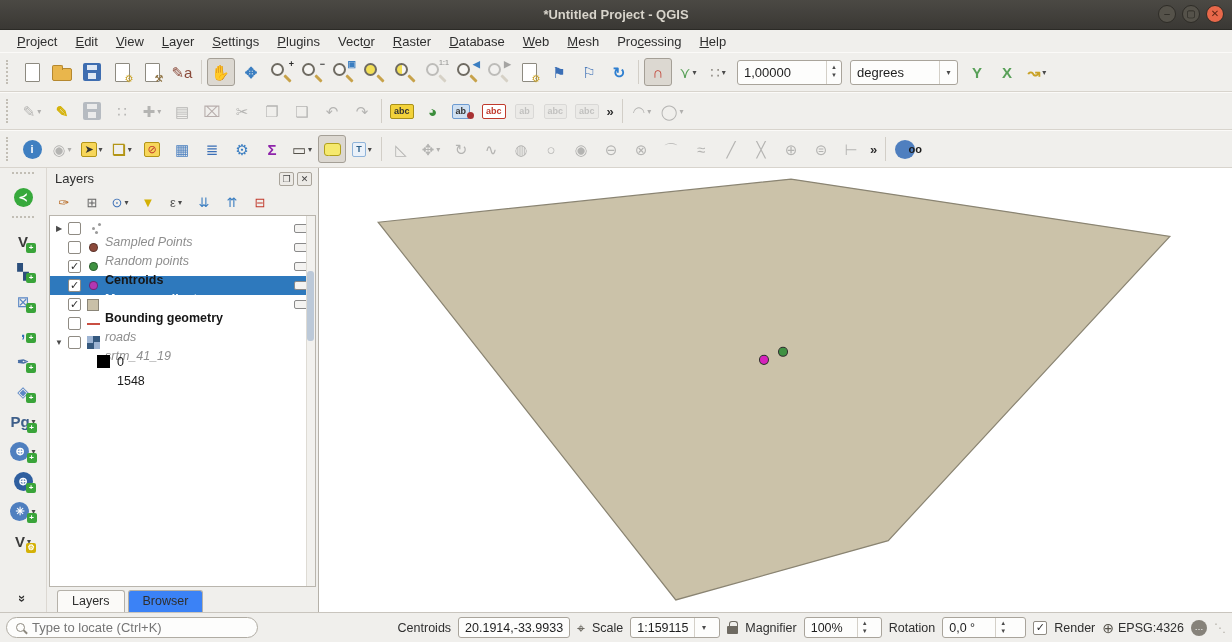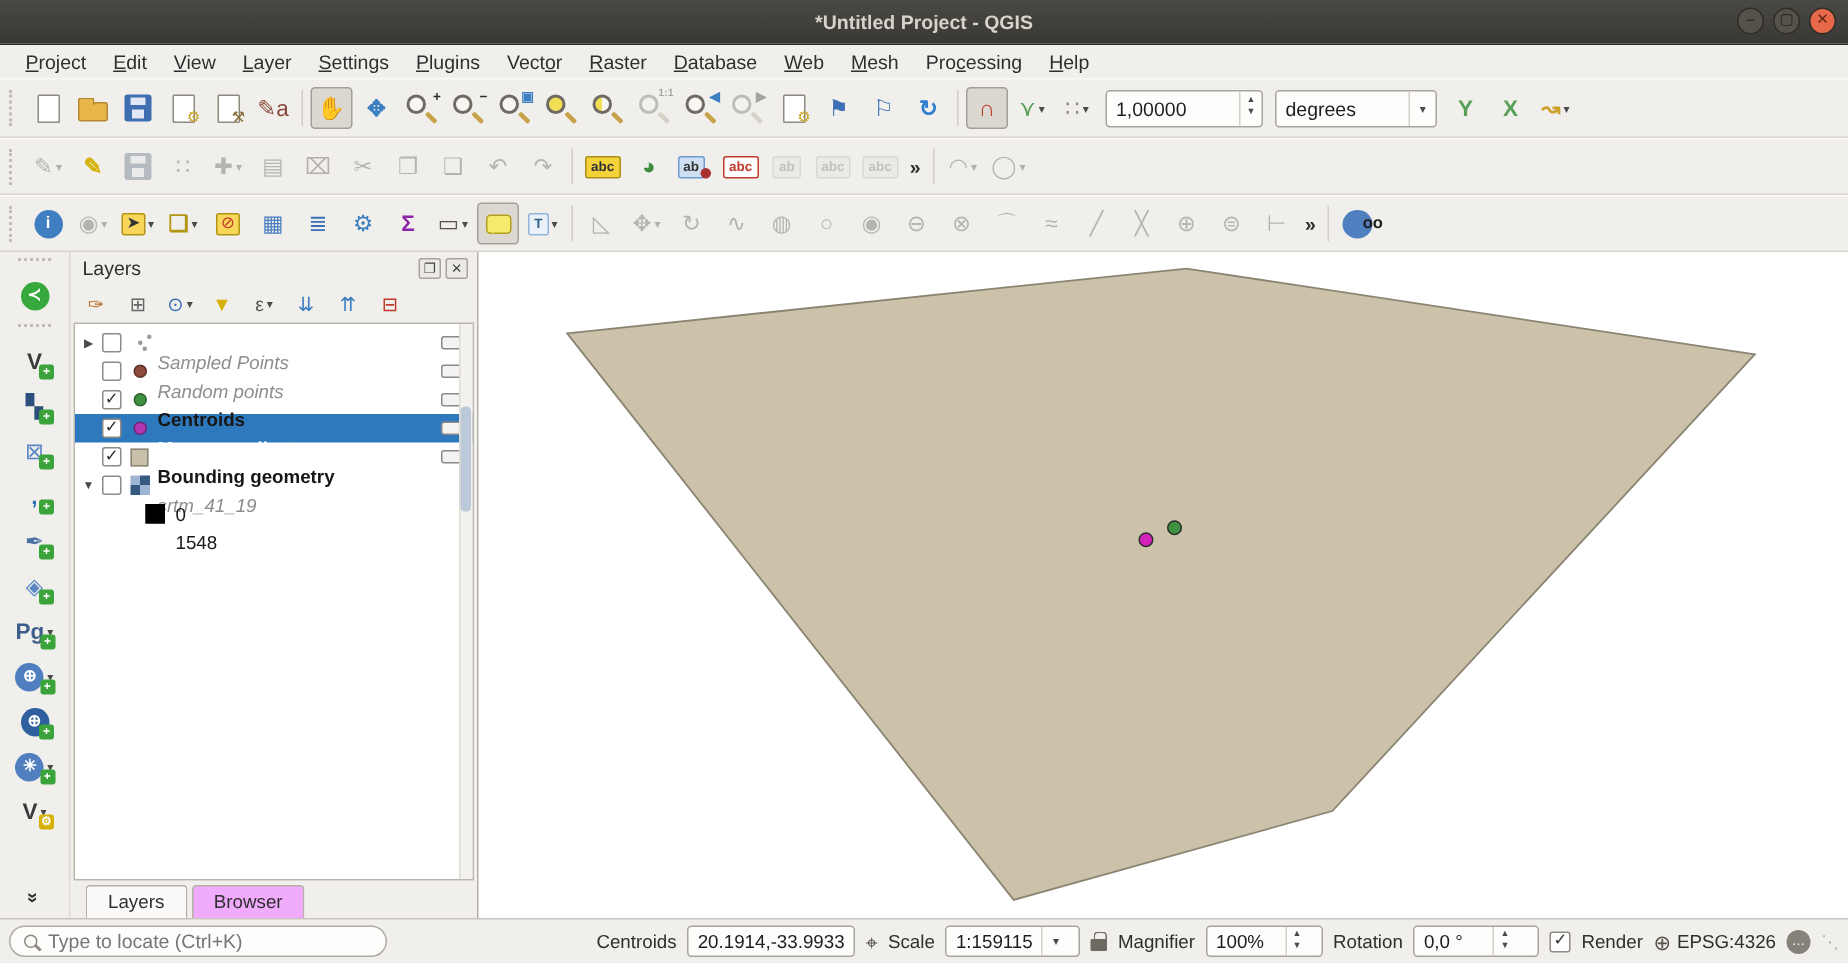--- a/index.html
+++ b/index.html
@@ -76,21 +76,21 @@
 .child{height:19px;display:flex;align-items:center;padding-left:47px;gap:7px;color:#1a1a1a;}
 .sw{width:13px;height:13px;flex:0 0 13px;}
 .sym-dot{width:9px;height:9px;border-radius:50%;}
 .sym-sq{width:12px;height:12px;border:1px solid #8a8578;}
 .sym-line{width:13px;height:2px;}
 .sym-raster{width:13px;height:13px;background:conic-gradient(#35597f 0 25%,#9db4d3 0 50%,#35597f 0 75%,#9db4d3 0);}
 .sym-sampled{width:3px;height:3px;background:#9a9a9a;border-radius:50%;box-shadow:6px -4px 0 #9a9a9a,3px 4px 0 #9a9a9a;}
 .vscroll{position:absolute;right:0;top:0;bottom:0;width:9px;background:#f2f1ee;border-left:1px solid #dedbd4;}
 .vthumb{position:absolute;right:1px;top:55px;width:7px;height:70px;background:#bcc9d8;border-radius:3px;}
 .tabs{height:25px;display:flex;align-items:flex-end;padding-left:10px;gap:3px;background:#f0efec;}
-.tab{font-size:12.5px;padding:3px 14px 4px;border:1px solid #b5b1a9;border-bottom:none;border-radius:3px 3px 0 0;background:#f0abfc;color:#2f2f2f;font-family:inherit;}
+.tab{font-size:12.5px;padding:3px 14px 4px;border:1px solid #b5b1a9;border-bottom:none;border-radius:3px 3px 0 0;background:#3b82f6;color:#2f2f2f;font-family:inherit;}
 .tab.on{background:#fbfaf8;}
 .canvas{flex:1;background:#fff;border-left:1px solid #b5b1a9;position:relative;min-width:0;}
 .canvas svg{position:absolute;inset:0;width:100%;height:100%;}
 
 .statusbar{height:30px;display:flex;align-items:center;padding:0 6px;gap:7px;font-size:12.5px;color:#2f2f2f;background:#f0efec;border-top:1px solid #c9c5be;flex:0 0 30px;}
 .locate{width:252px;height:21px;border:1px solid #b0aca3;border-radius:11px;background:#fdfdfc;display:flex;align-items:center;padding:0 9px;gap:7px;flex:0 0 252px;}
 .locate input{border:none;outline:none;background:none;font-size:13px;color:#6f6b62;width:100%;font-family:inherit;}
 .slens{width:9px;height:9px;border:1.5px solid #8d897f;border-radius:50%;position:relative;flex:0 0 9px;}
 .slens::after{content:"";position:absolute;width:5px;height:1.5px;background:#8d897f;transform:rotate(45deg);right:-4px;bottom:-1px;}
 .sinput{height:21px;background:#fdfdfc;border:1px solid #a9a49b;border-radius:3px;display:flex;align-items:center;padding:0 6px;font-size:12.5px;color:#1e1e1e;}
@@ -572,20 +572,28 @@
           <div class="row">
             <span class="exp"></span>
             <span class="cb">✓</span>
             <span class="sym">
               <span class="sym-sq" style="background: rgb(201, 192, 168);"></span>
             </span>
             <span class="lab b">Bounding geometry</span>
             <span class="memchip"></span>
           </div>
           <div class="row">
+            <span class="exp"></span>
+            <span class="cb"></span>
+            <span class="sym">
+              <span class="sym-line" style="background: rgb(201, 79, 66);"></span>
+            </span>
+            <span class="lab it">roads</span>
+          </div>
+          <div class="row">
             <span class="exp">▼</span>
             <span class="cb"></span>
             <span class="sym">
               <span class="sym-raster"></span>
             </span>
             <span class="lab it">srtm_41_19</span>
           </div>
           <div class="child">
             <span class="sw" style="background: rgb(0, 0, 0); border: 1px solid rgb(0, 0, 0);"></span>
             <span>0</span>

